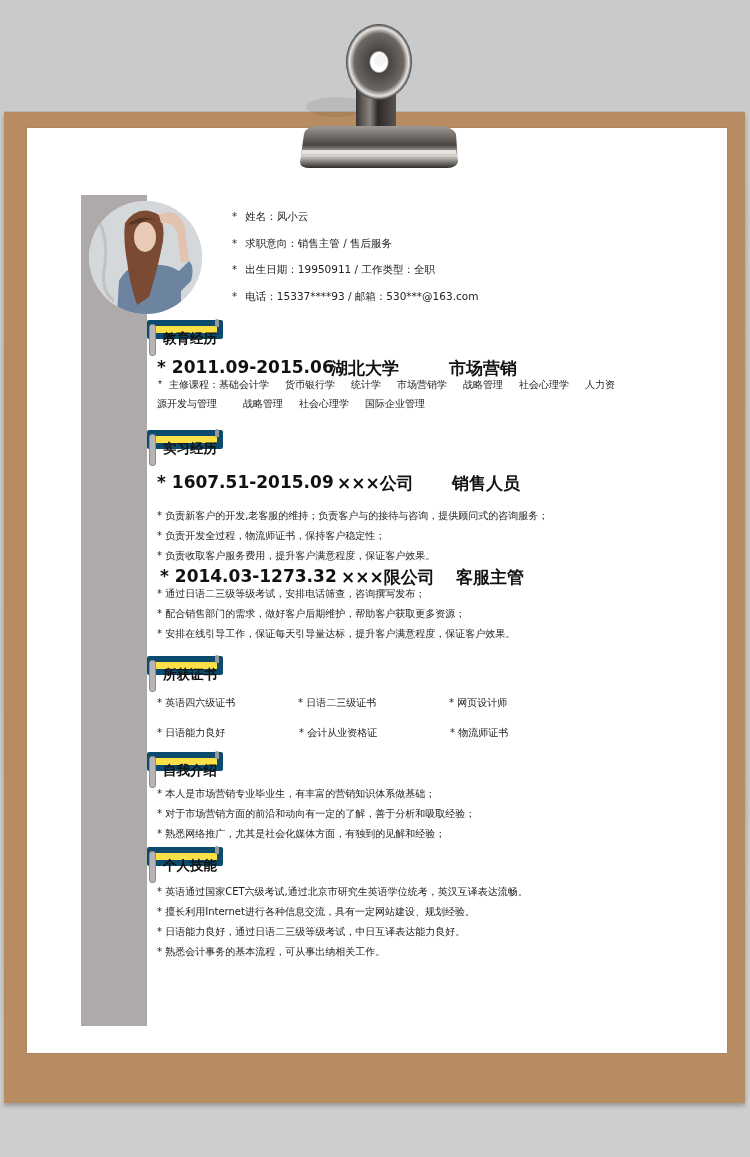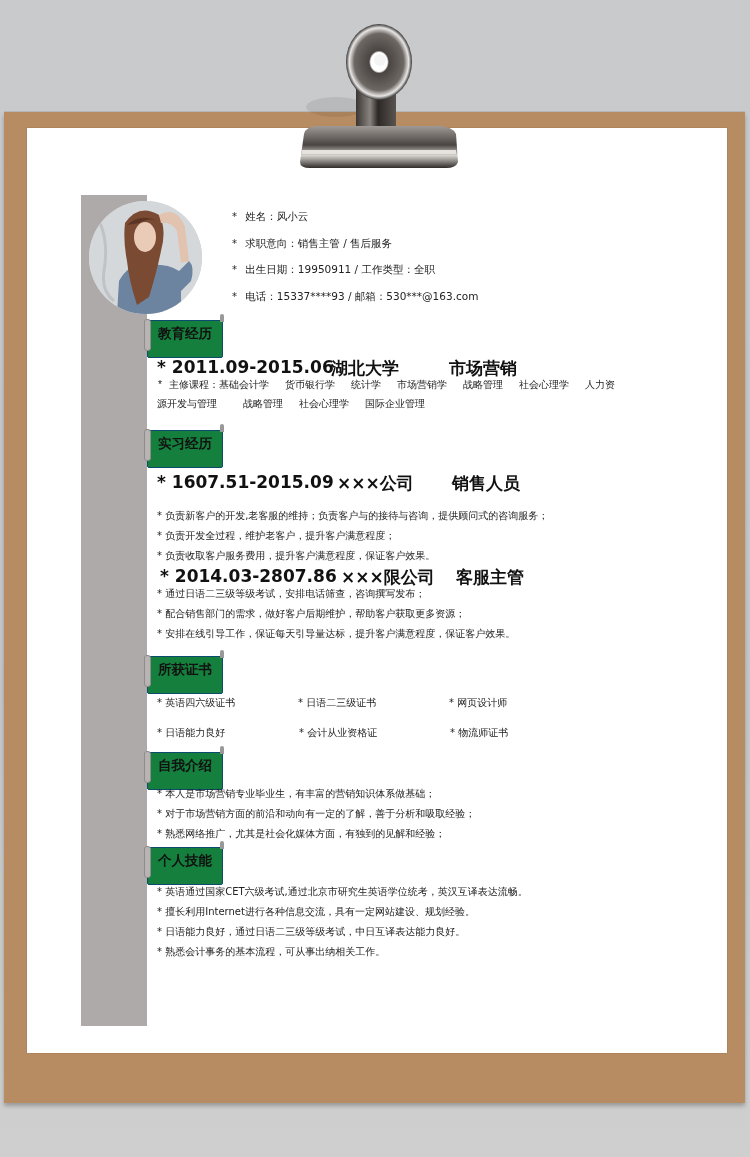--- a/index.html
+++ b/index.html
@@ -28,23 +28,23 @@
   .avatar {
     position:absolute; left:89px; top:201px; width:113px; height:113px;
     border-radius:50%; overflow:hidden;
     background: radial-gradient(circle at 30% 30%, #e4e6e7, #c9ccce 70%);
   }
   .info { position:absolute; left:232px; top:211px; font-size:10.5px; color:#222; }
   .info .row { height:26.5px; line-height:11px; white-space:nowrap; }
   .star { display:inline-block; width:10px; font-size:10px; }
 
   .sec-header {
-    position:absolute; left:147px; width:76px; height:38px;
-    background:#15803d;
-    border:1px solid #0c4a6e;
+    position:absolute; left:147px; width:76px; height:19px;
+    background:#fde047;
+    border:6px solid #0c4a6e;
     border-radius:2px;
     font-weight:bold; font-size:13.5px; color:#111;
     line-height:24px; padding-left:10px;
   }
   .sec-header::before {
     content:""; position:absolute; left:-4px; top:-2px; width:5px; height:30px;
     background:#b7b4b3; border:1px solid #8f8b8a; border-radius:3px;
   }
   .sec-header::after {
     content:""; position:absolute; right:-2px; top:-7px; width:4px; height:8px;
@@ -127,27 +127,27 @@
 
 <div class="sec-header" style="top:430px;">实习经历</div>
 <div class="block" style="top:472px;">
   <div class="entry-head">
     <span style="left:0">* 1607.51-2015.09</span>
     <span style="left:180px">×××公司</span>
     <span style="left:295px">销售人员</span>
   </div>
   <div style="margin-top:20px;">
     <div class="line">*  负责新客户的开发,老客服的维持；负责客户与的接待与咨询，提供顾问式的咨询服务；</div>
-    <div class="line">*  负责开发全过程，维护老客户，提升客户满意程度；</div>
+    <div class="line">*  负责开发全过程，物流师证书，保持客户稳定性；</div>
     <div class="line">*    负责收取客户服务费用，提升客户满意程度，保证客户效果。</div>
   </div>
 </div>
 <div class="block" style="top:566px; left:160px;">
   <div class="entry-head">
-    <span style="left:0">* 2014.03-2807.86</span>
+    <span style="left:0">* 2014.03-1273.32</span>
     <span style="left:181px">×××限公司</span>
     <span style="left:296px">客服主管</span>
   </div>
   <div style="margin-top:4px; margin-left:-3px;">
     <div class="line">*  通过日语二三级等级考试，安排电话筛查，咨询撰写发布；</div>
     <div class="line">*  配合销售部门的需求，做好客户后期维护，帮助客户获取更多资源；</div>
     <div class="line">*  安排在线引导工作，保证每天引导量达标，提升客户满意程度，保证客户效果。</div>
   </div>
 </div>
 

